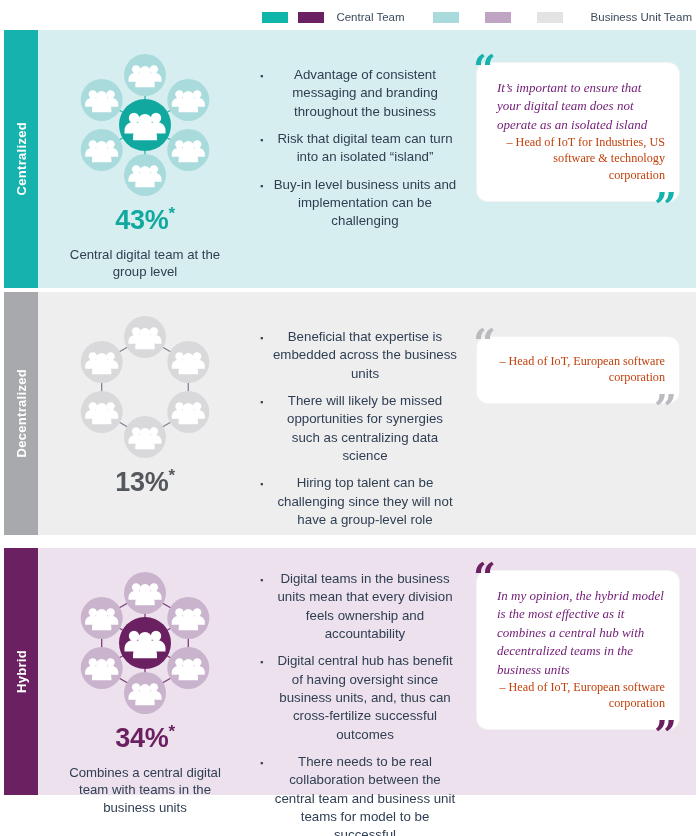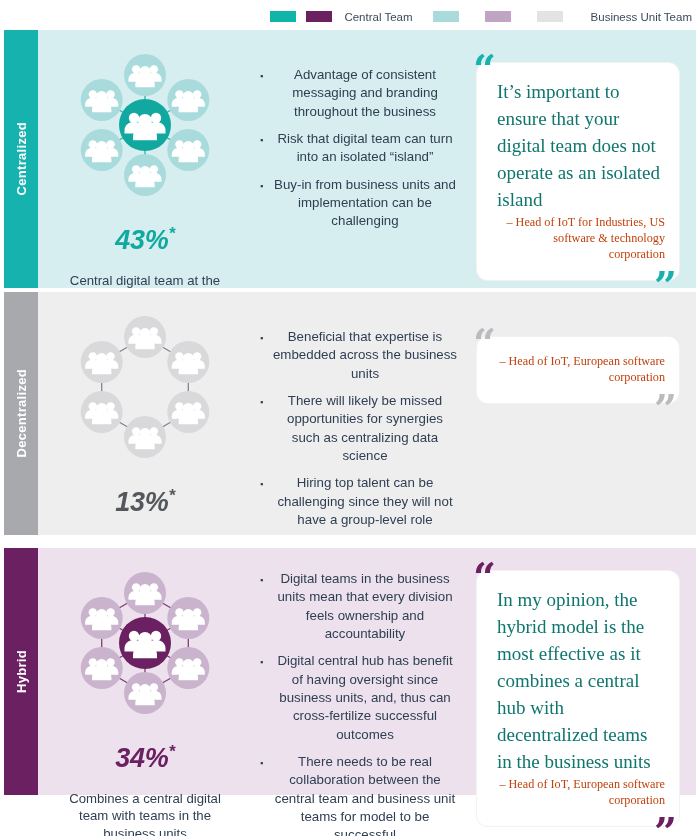--- a/index.html
+++ b/index.html
@@ -11,22 +11,22 @@
     overflow: hidden;
   }
   .page { position: relative; width: 700px; height: 836px; }
 
   
   .legend {
     position: absolute; top: 6px; left: 0; width: 700px; height: 22px;
     display: flex; align-items: center; justify-content: flex-end;
     padding-right: 8px;
   }
-  .legend-group { display: flex; }
-  .legend-group + .legend-group { margin-left: 20px; gap: 16px; }
+  .legend-group { display: flex; align-items: center; }
+  .legend-group + .legend-group { margin-left: 28px; gap: 16px; }
   .sw { width: 26px; height: 11px; display: inline-block; }
   .sw + .sw { margin-left: 10px; }
   .legend-label {
     font-size: 11.5px; color: #3b4a5c; margin-left: 12px; white-space: nowrap;
   }
 
   
   .panel {
     position: absolute; left: 4px; width: 692px;
     display: flex;
@@ -49,29 +49,29 @@
 
   .panel-body { flex: 1; display: flex; padding: 6px 6px 6px 0; }
 
   
   .diagram-col {
     flex: 0 0 214px; display: flex; flex-direction: column;
     align-items: center; padding-top: 14px;
   }
   .diagram { width: 170px; height: 150px; }
   .pct {
-    font-size: 27px; font-weight: bold; margin-top: 24px; letter-spacing: -.3px; font-style: italic;
+    font-size: 27px; font-weight: bold; margin-top: 4px; letter-spacing: -.3px;
   }
   #panel-centralized .pct { color: #11a99f; }
   #panel-decentralized .pct { color: #54585c; }
   #panel-hybrid .pct { color: #6b2161; }
   .pct sup { font-size: 17px; font-weight: bold; }
   .pct-caption {
     font-size: 13.2px; line-height: 1.32; text-align: center;
-    color: #2f3e52; margin-top: 16px; max-width: 180px;
+    color: #2f3e52; margin-top: 10px; max-width: 180px;
   }
 
   
   .bullets-col { flex: 1; padding: 30px 10px 8px 8px; }
   #panel-hybrid .bullets-col { padding-top: 16px; }
   .bullet { display: flex; margin-bottom: 9px; }
   .bullet-mark {
     flex: 0 0 12px; color: #2f3e52; font-size: 9px; line-height: 20px;
   }
   .bullet-text { font-size: 13.3px; line-height: 1.38; color: #2f3e52; text-align: center; }
@@ -90,22 +90,22 @@
   .qmark {
     position: absolute; font-family: "DejaVu Serif", serif;
     font-size: 40px; font-weight: bold; line-height: 1;
   }
   .qmark-open { top: -14px; left: -4px; }
   .qmark-close { bottom: -26px; right: 2px; }
   #panel-centralized .qmark { color: #16b3ae; }
   #panel-decentralized .qmark { color: #b9bbbe; }
   #panel-hybrid .qmark { color: #6b2161; }
   .quote-text {
-    font-size: 19px; line-height: 1.42;
-    color: #0f766e; font-family: "Liberation Serif", serif;
+    font-style: italic; font-size: 13px; line-height: 1.42;
+    color: #701a75; font-family: "Liberation Serif", serif;
   }
   .quote-attr {
     font-size: 12.2px; line-height: 1.32; color: #c2410c; 
     font-family: "Liberation Serif", serif;
     text-align: right;
   }
 
   
   .footnote {
     position: absolute; left: 6px; top: 856px;
@@ -217,21 +217,21 @@
         <div class="bullet">
           <span class="bullet-mark">▪</span>
           <span class="bullet-text">Advantage of consistent messaging and branding throughout the business</span>
         </div>
         <div class="bullet">
           <span class="bullet-mark">▪</span>
           <span class="bullet-text">Risk that digital team can turn into an isolated “island”</span>
         </div>
         <div class="bullet">
           <span class="bullet-mark">▪</span>
-          <span class="bullet-text">Buy-in from business units and implementation can be challenging</span>
+          <span class="bullet-text">Buy-in level business units and implementation can be challenging</span>
         </div>
       </div>
       <div class="quote-col">
         <div class="quote-card">
           <span class="qmark qmark-open" style="color: rgb(22, 179, 174);">“</span>
           <div class="quote-text">It’s important to ensure that your digital team does not operate as an isolated island</div>
           <div class="quote-attr">– Head of IoT for Industries, US software &amp; technology corporation</div>
           <span class="qmark qmark-close" style="color: rgb(22, 179, 174);">”</span>
         </div>
       </div>

